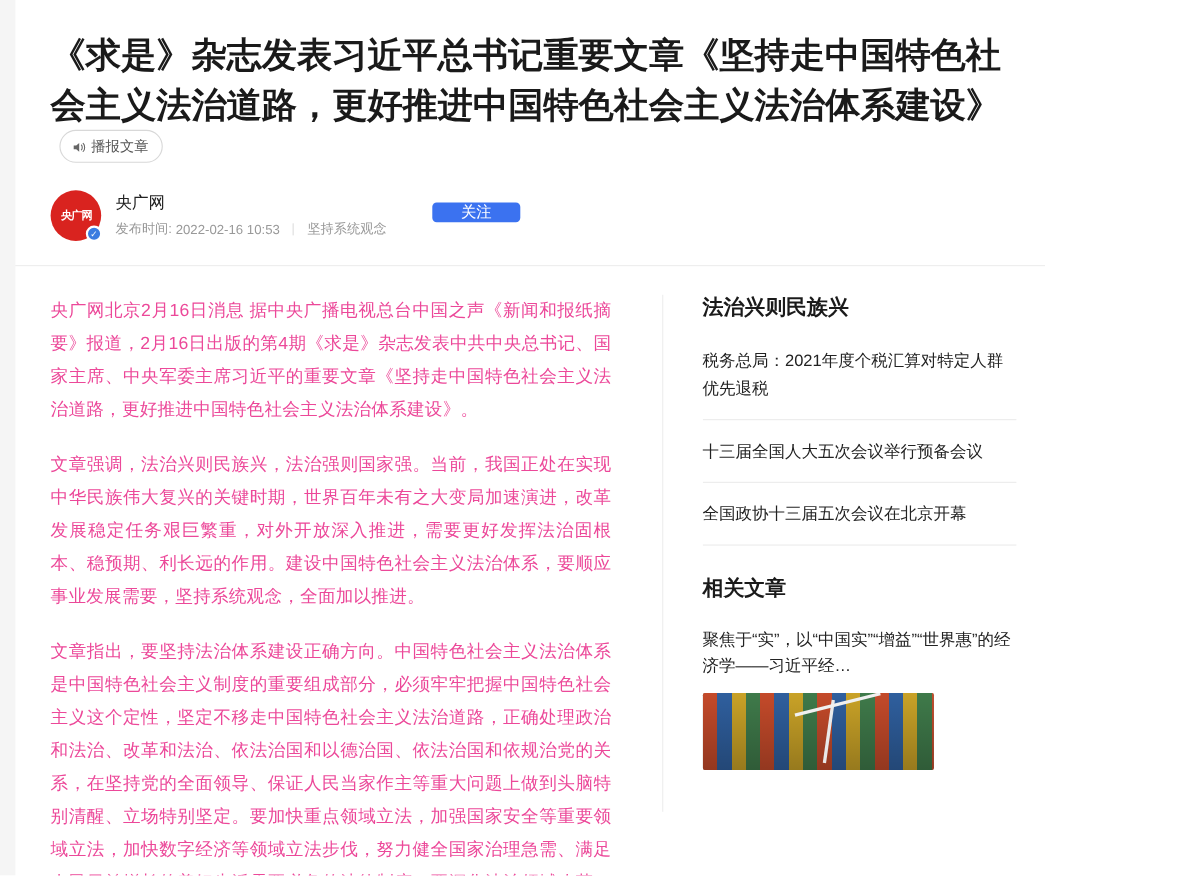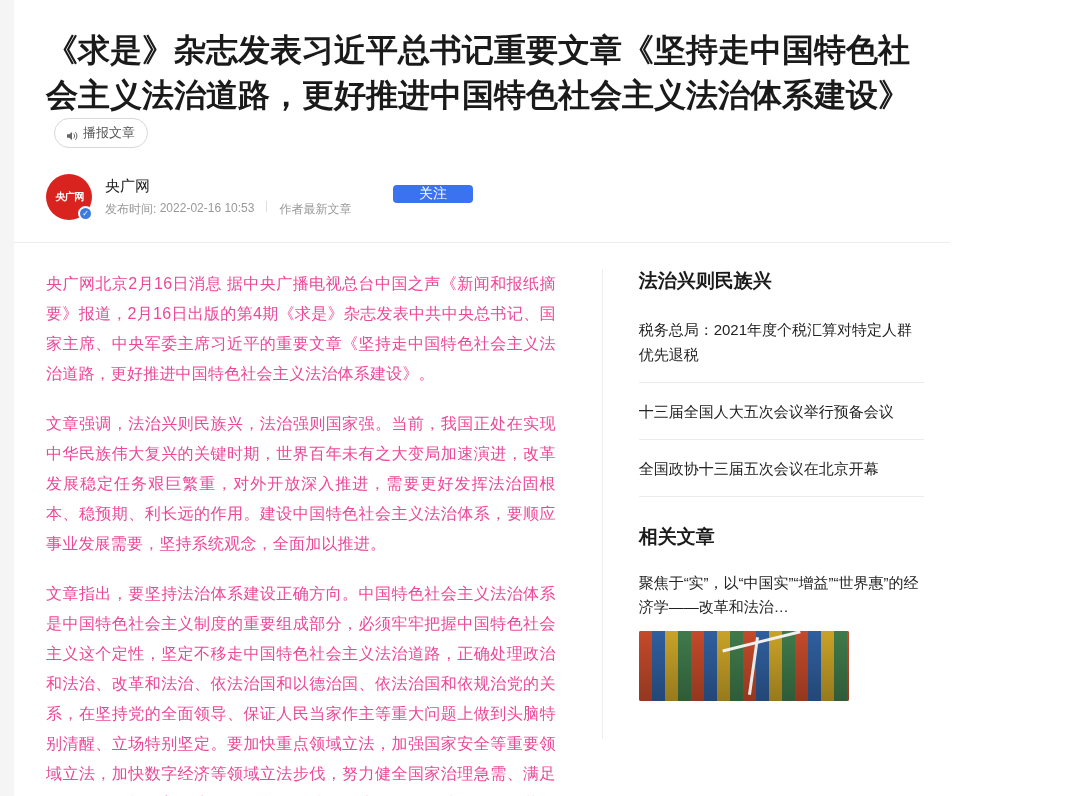--- a/index.html
+++ b/index.html
@@ -47,21 +47,21 @@
     letter-spacing: 0px;
     margin: 0;
     max-width: 930px;
     display: inline;
   }
   .title-wrap {
     max-width: 930px;
   }
   .audio-btn {
     display: inline-flex;
-    align-items: flex-end;
+    align-items: center;
     gap: 4px;
     border: 1px solid #d8d8d8;
     border-radius: 16px;
     padding: 5px 12px 5px 10px;
     font-size: 13px;
     color: #555;
     background: #fff;
     vertical-align: 10px;
     margin-left: 8px;
     white-space: nowrap;
@@ -123,20 +123,21 @@
     font-size: 15px;
     color: #222;
     font-weight: normal;
     line-height: 20px;
   }
   .meta-row {
     margin-top: 5px;
     font-size: 12px;
     color: #999999;
     display: flex;
+    align-items: center;
     gap: 0px;
   }
   .meta-row .pubtime { }
   .meta-row .sep {
     display: inline-block;
     width: 1px; height: 11px;
     background: #dddddd;
     margin: 0 12px;
   }
   .follow-btn {
@@ -288,21 +289,21 @@
       <div class="avatar">
           <span>央广网</span>
         </div>
       <div class="verified">✓</div>
     </div>
     <div class="byline-text">
       <div class="author-name">央广网</div>
       <div class="meta-row">
         <span>发布时间:</span>&nbsp;<span class="pubtime">2022-02-16 10:53</span>
         <span class="sep"></span>
-        <span>作者最新文章</span>
+        <span>坚持系统观念</span>
       </div>
     </div>
     <button class="follow-btn">关注</button>
   </div>
 
   <div class="divider"></div>
 
   <div class="content-area">
     <div class="main-col">
       <p class="para">央广网北京2月16日消息 据中央广播电视总台中国之声《新闻和报纸摘要》报道，2月16日出版的第4期《求是》杂志发表中共中央总书记、国家主席、中央军委主席习近平的重要文章《坚持走中国特色社会主义法治道路，更好推进中国特色社会主义法治体系建设》。</p>
@@ -322,21 +323,21 @@
             <a href="#">十三届全国人大五次会议举行预备会议</a>
           </li>
         <li>
             <a href="#">全国政协十三届五次会议在北京开幕</a>
           </li>
       </ul>
 
       <div class="side-block-2">
         <h2 class="side-title">相关文章</h2>
         <div class="related-item">
-          <a href="#" class="related-title">聚焦于“实”，以“中国实”“增益”“世界惠”的经济学——改革和法治…</a>
+          <a href="#" class="related-title">聚焦于“实”，以“中国实”“增益”“世界惠”的经济学——习近平经…</a>
           <div class="related-thumb">
             <div class="thumb-art"></div>
             <div class="thumb-crane"></div>
           </div>
         </div>
       </div>
     </div>
   </div>
 </div>
 

